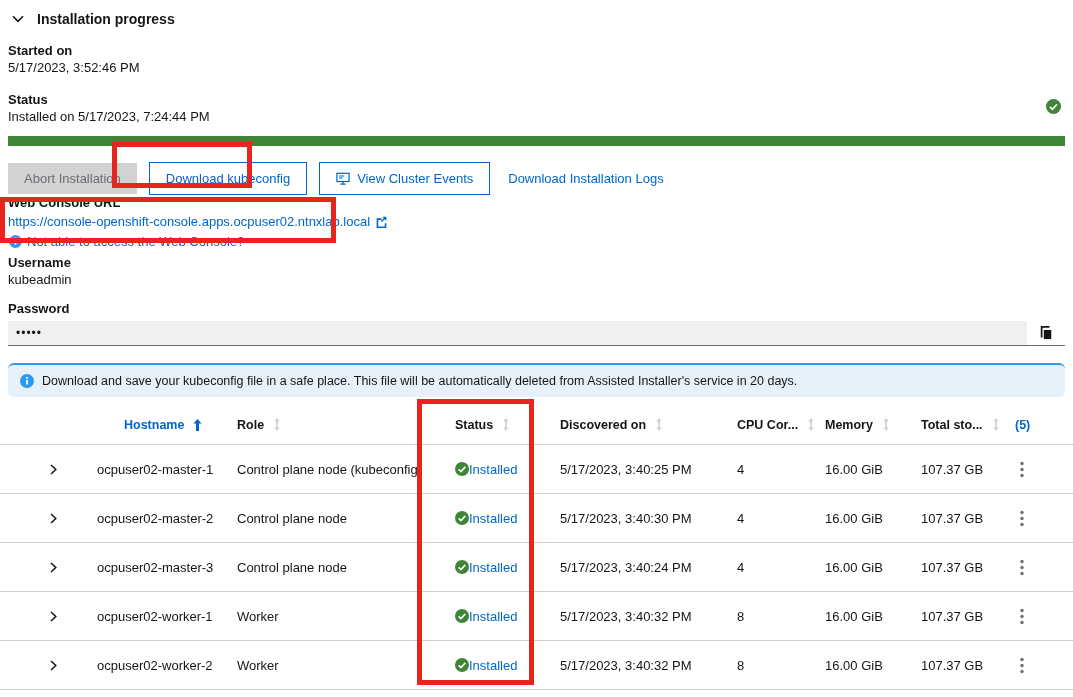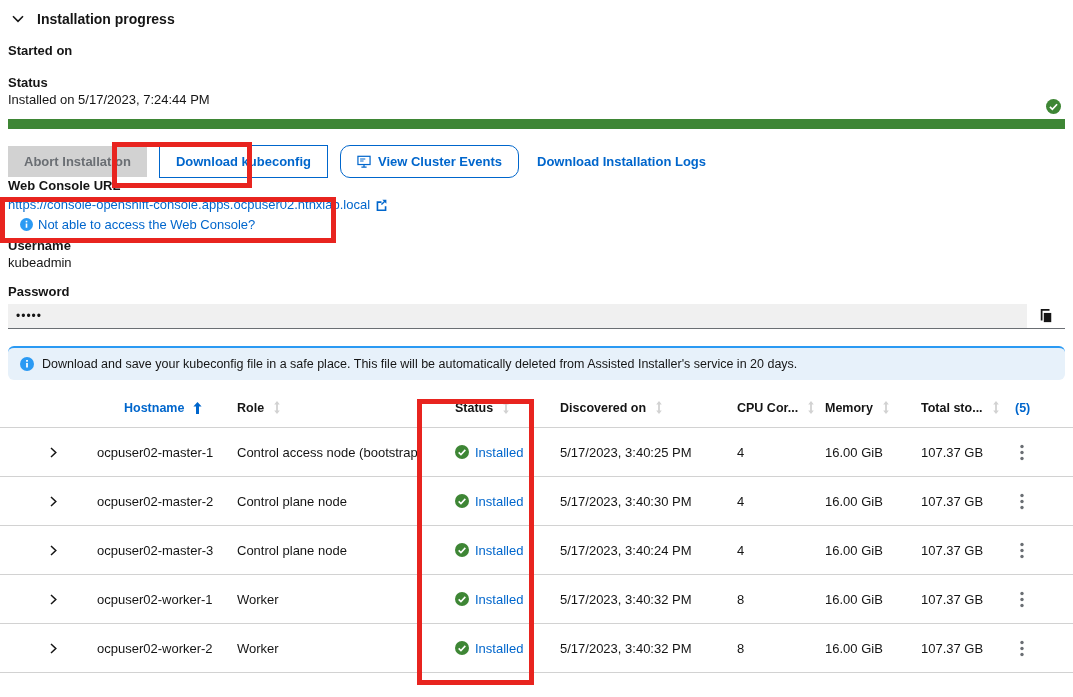--- a/index.html
+++ b/index.html
@@ -31,38 +31,38 @@
   }
 
   
   .progress { margin: 11px 8px 0; height: 10px; background: #e7e7e7; }
   .progress-fill { height: 100%; background: #3e8635; }
 
   
   .toolbar { display: flex; align-items: center; margin: 16px 8px 0; }
   .btn {
     font-family: inherit; font-size: 13px; padding: 8px 16px;
-    border: none; background: none; cursor: pointer; white-space: nowrap; font-weight: bold;
+    border: none; background: none; cursor: pointer; white-space: nowrap;
   }
   .btn-disabled { background: #d2d2d2; color: #6a6e73; cursor: default; }
   .btn-secondary {
     background: #fff; border: 1px solid #0066cc; color: #0066cc;
     display: inline-flex; align-items: center; gap: 7px;
   }
   .btn-kubeconfig { margin-left: 12px; }
-  .btn-events { margin-left: 12px; border-radius: 10px; }
+  .btn-events { margin-left: 12px; }
   .btn-link { color: #0066cc; margin-left: 10px; padding: 8px 8px; }
 
   
   .console-block { }
   .console-link-row { display: inline-flex; align-items: center; gap: 5px; margin-top: 3px; justify-content: flex-end; }
   a.link { color: #0066cc; text-decoration: none; font-size: 13px; cursor: pointer; }
   .troubleshoot {
     display: inline-flex; align-items: center; gap: 5px;
-    margin: 5px 20px 0; color: #0066cc; font-size: 13px; cursor: pointer;
+    margin: 5px 9px 0; color: #0066cc; font-size: 13px; cursor: pointer;
   }
   .mt-username { margin-top: 4px; }
   .mt-password { margin-top: 13px; }
 
   
   .password-row { display: flex; margin: 4px 8px 0; height: 25px; }
   .password-input {
     flex: 1; background: #f0f0f0; border: none;
     border-bottom: 1px solid #6a6e73;
     font-family: inherit; font-size: 12px; letter-spacing: 1px;
@@ -88,21 +88,21 @@
     display: grid;
     grid-template-columns: 97px 140px 218px 105px 177px 88px 96px 94px 1fr;
     align-items: center;
   }
   .thead { height: 40px; border-bottom: 1px solid #d2d2d2; }
   .th { display: flex; align-items: center; gap: 9px; font-weight: 700; font-size: 12.5px; cursor: pointer; }
   .th-sorted { color: #0066cc; padding-left: 27px; }
   .th-count { color: #0066cc; font-weight: 700; cursor: pointer; }
   .trow { height: 49px; border-bottom: 1px solid #d2d2d2; font-size: 13px; }
   .expand-cell { padding-left: 50px; display: flex; align-items: center; cursor: pointer; }
-  .status-cell { display: flex; align-items: center; gap: 6px; }
+  .status-cell { display: flex; align-items: center; gap: 0; }
   .status-link { color: #0066cc; cursor: pointer; }
   .kebab-cell { padding-left: 5px; display: flex; align-items: center; cursor: pointer; }
 
   
   .anno { position: absolute; border: 5px solid #e8241f; z-index: 20; pointer-events: none; }
   .anno-kubeconfig { left: 112px; top: 142px; width: 140px; height: 46px; }
   .anno-console    { left: 0px;   top: 197px; width: 336px; height: 46px; }
   .anno-status     { left: 417px; top: 399px; width: 117px; height: 286px; }
 
   svg { display: block; }
@@ -118,20 +118,21 @@
       <svg width="12" height="8" viewBox="0 0 12 8">
           <path d="M1 1.2 6 6.4 11 1.2" fill="none" stroke="#151515" stroke-width="1.6"></path>
         </svg>
     </span>
     <span class="section-title">Installation progress</span>
   </div>
 
   
   <div class="block mt-started">
     <div class="f-label">Started on</div>
+    <div class="f-value">5/17/2023, 3:52:46 PM</div>
   </div>
 
   
   <div class="block mt-status">
     <div class="f-label">Status</div>
     <div class="f-value">Installed on 5/17/2023, 7:24:44 PM</div>
   </div>
   <span class="status-check">
     <svg width="15" height="15" viewBox="0 0 16 16">
         <circle cx="8" cy="8" r="8" fill="#3e8635"></circle>
@@ -286,21 +287,21 @@
 
     <div class="trow">
       <div class="expand-cell">
         <span>
             <svg width="7" height="11" viewBox="0 0 7 11">
               <path d="M1 1l4.8 4.5L1 10" fill="none" stroke="#151515" stroke-width="1.5"></path>
             </svg>
           </span>
       </div>
       <div>ocpuser02-master-1</div>
-      <div>Control access node (bootstrap)</div>
+      <div>Control plane node (kubeconfig)</div>
       <div class="status-cell">
         <span>
             <svg width="14" height="14" viewBox="0 0 16 16">
               <circle cx="8" cy="8" r="8" fill="#3e8635"></circle>
               <path d="M4.2 8.4 6.8 11 11.8 5.6" fill="none" stroke="#fff" stroke-width="1.8"></path>
             </svg>
           </span>
         <span class="status-link">Installed</span>
       </div>
       <div>5/17/2023, 3:40:25 PM</div>

